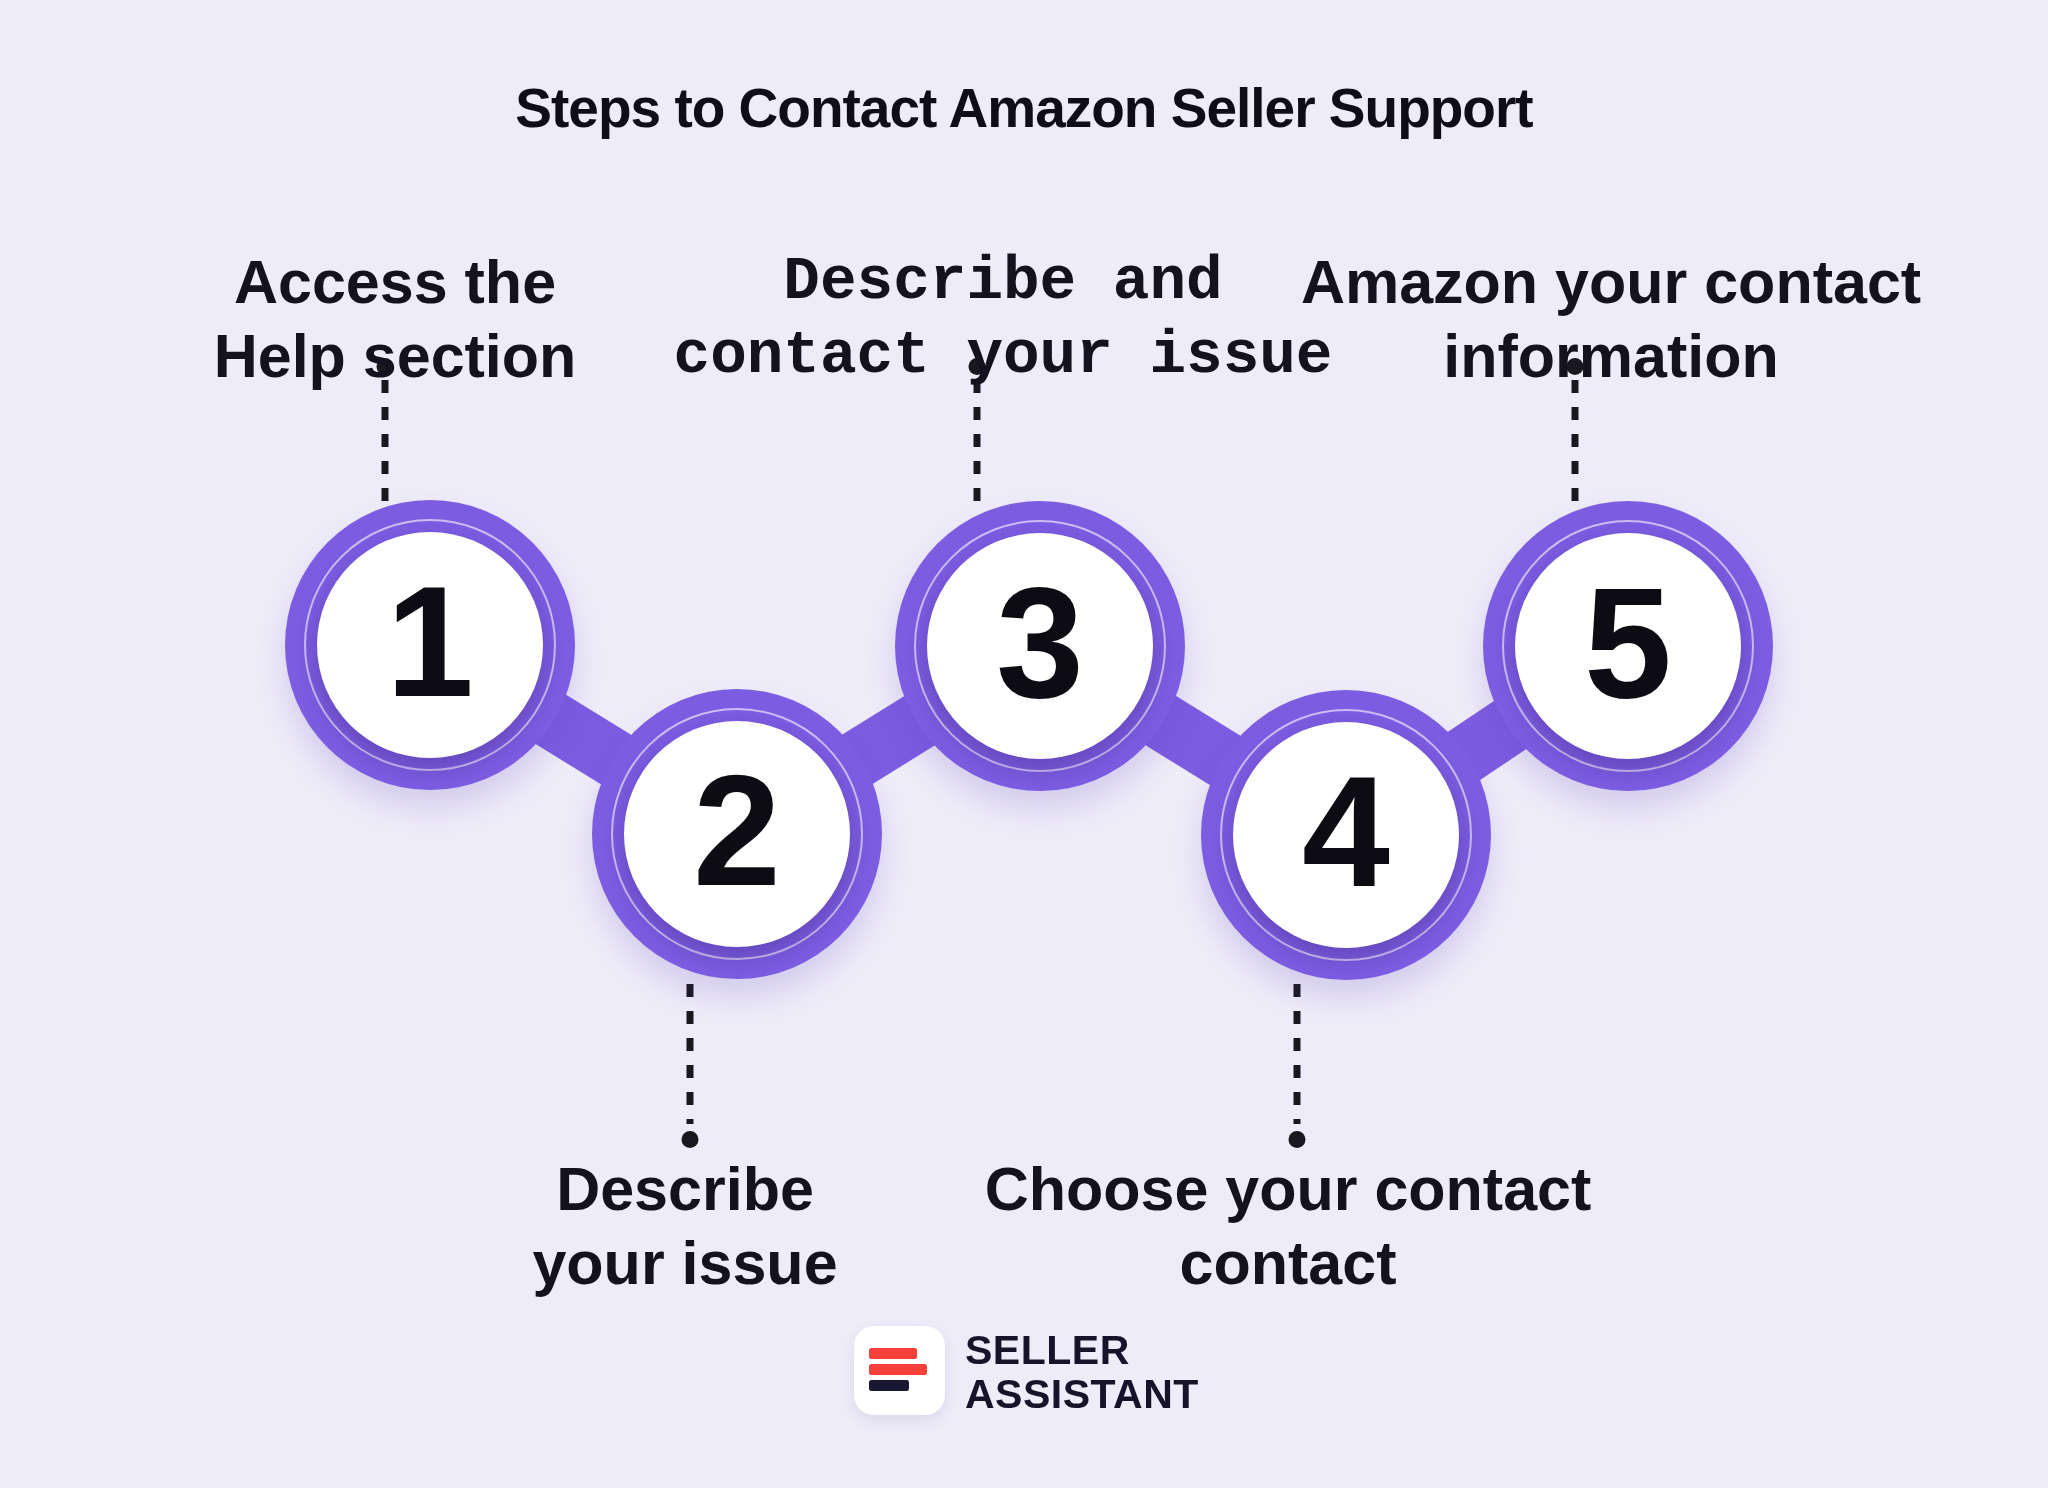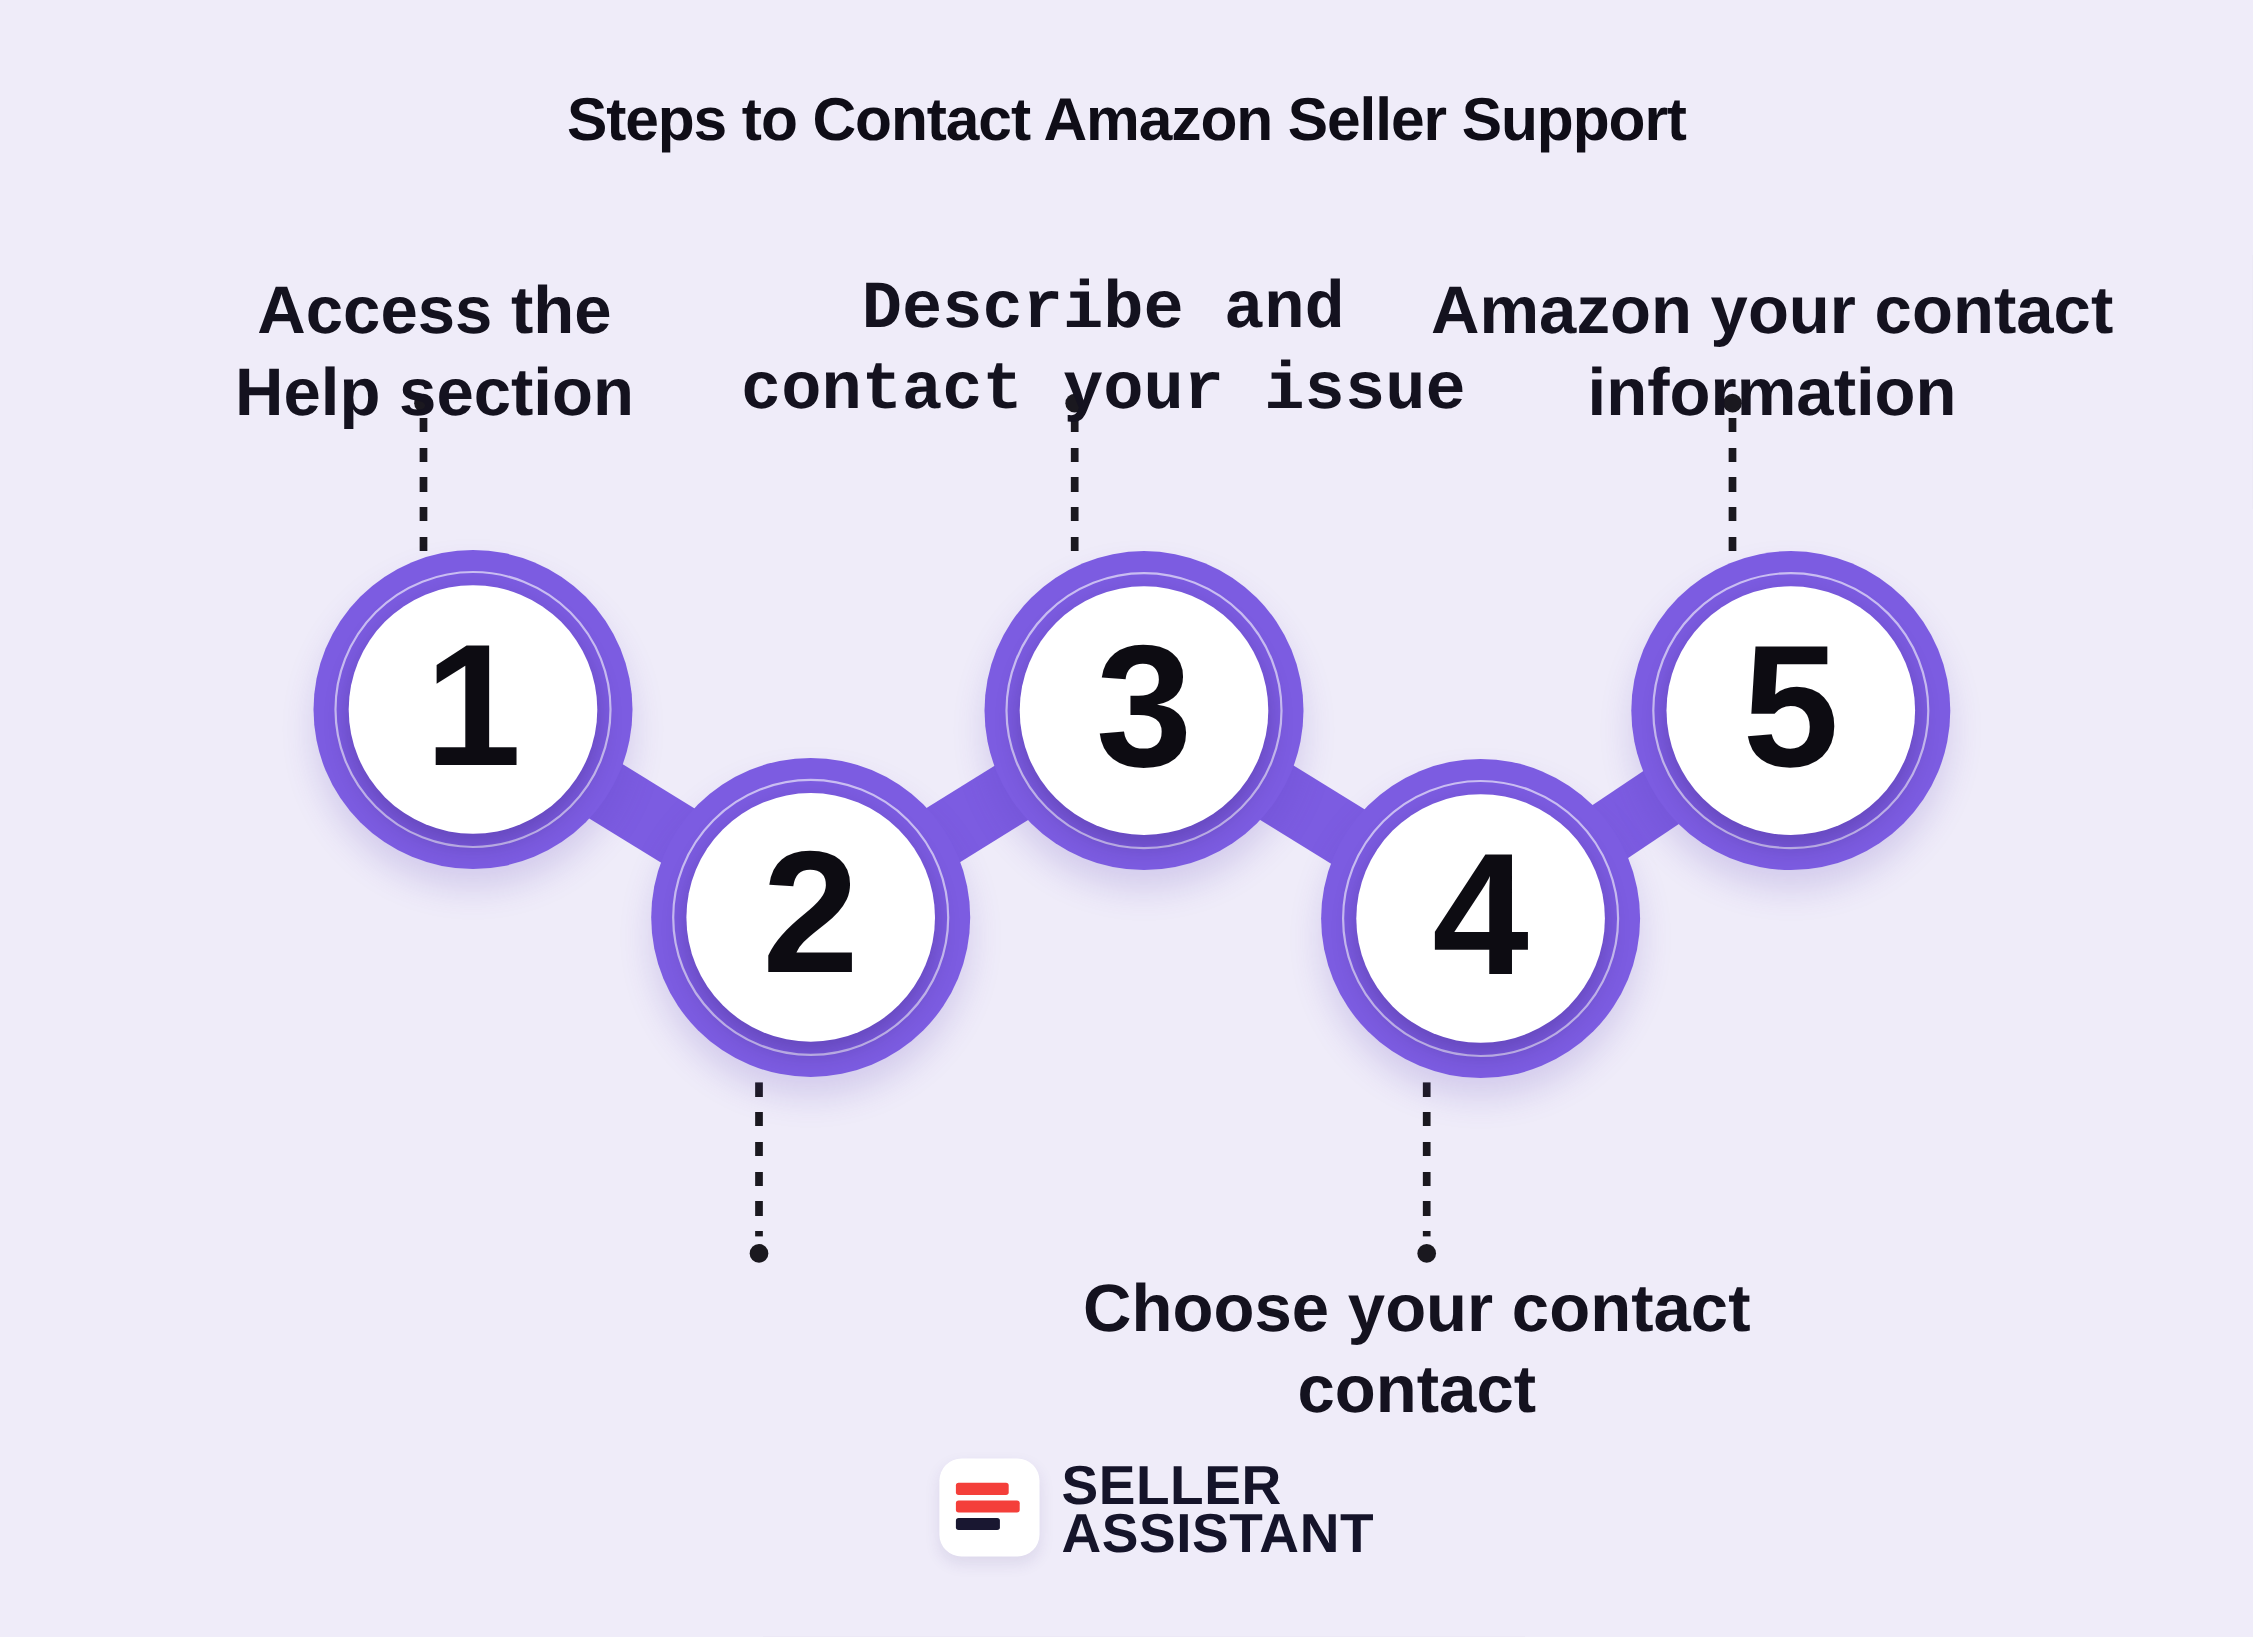--- a/index.html
+++ b/index.html
@@ -108,21 +108,21 @@
     border-radius: 20px;
     box-shadow: 0 6px 14px rgba(60, 40, 120, 0.10);
   }
   .logo-icon .bar { position: absolute; left: 15px; height: 11px; border-radius: 2.5px; }
   .logo-icon .bar1 { top: 22px; width: 48px; background: #F43F3A; }
   .logo-icon .bar2 { top: 38px; width: 58px; background: #F43F3A; }
   .logo-icon .bar3 { top: 54px; width: 40px; background: #191731; }
   .logo-text {
     margin-left: 20px;
     padding-top: 2px;
-    font-size: 50px;
+    font-size: 41px;
     font-weight: 800;
     line-height: 44px;
     letter-spacing: 0.5px;
     color: #15142A;
     white-space: nowrap;
   }
 </style>
 </head>
 <body>
 
@@ -194,20 +194,24 @@
     <div>Help section</div>
   </div>
   <div class="step-label" style="left:1003px; top:245px;font-family:Liberation Mono, monospace;">
     <div>Describe and</div>
     <div>contact your issue</div>
   </div>
   <div class="step-label" style="left:1611px; top:245px;">
     <div>Amazon your contact</div>
     <div>information</div>
   </div>
+  <div class="step-label" style="left:685px; top:1152px;">
+    <div>Describe</div>
+    <div>your issue</div>
+  </div>
   <div class="step-label" style="left:1288px; top:1152px;">
     <div>Choose your contact</div>
     <div>contact</div>
   </div>
 
   <div class="logo">
     <div class="logo-icon">
       <div class="bar bar1"></div>
       <div class="bar bar2"></div>
       <div class="bar bar3"></div>

